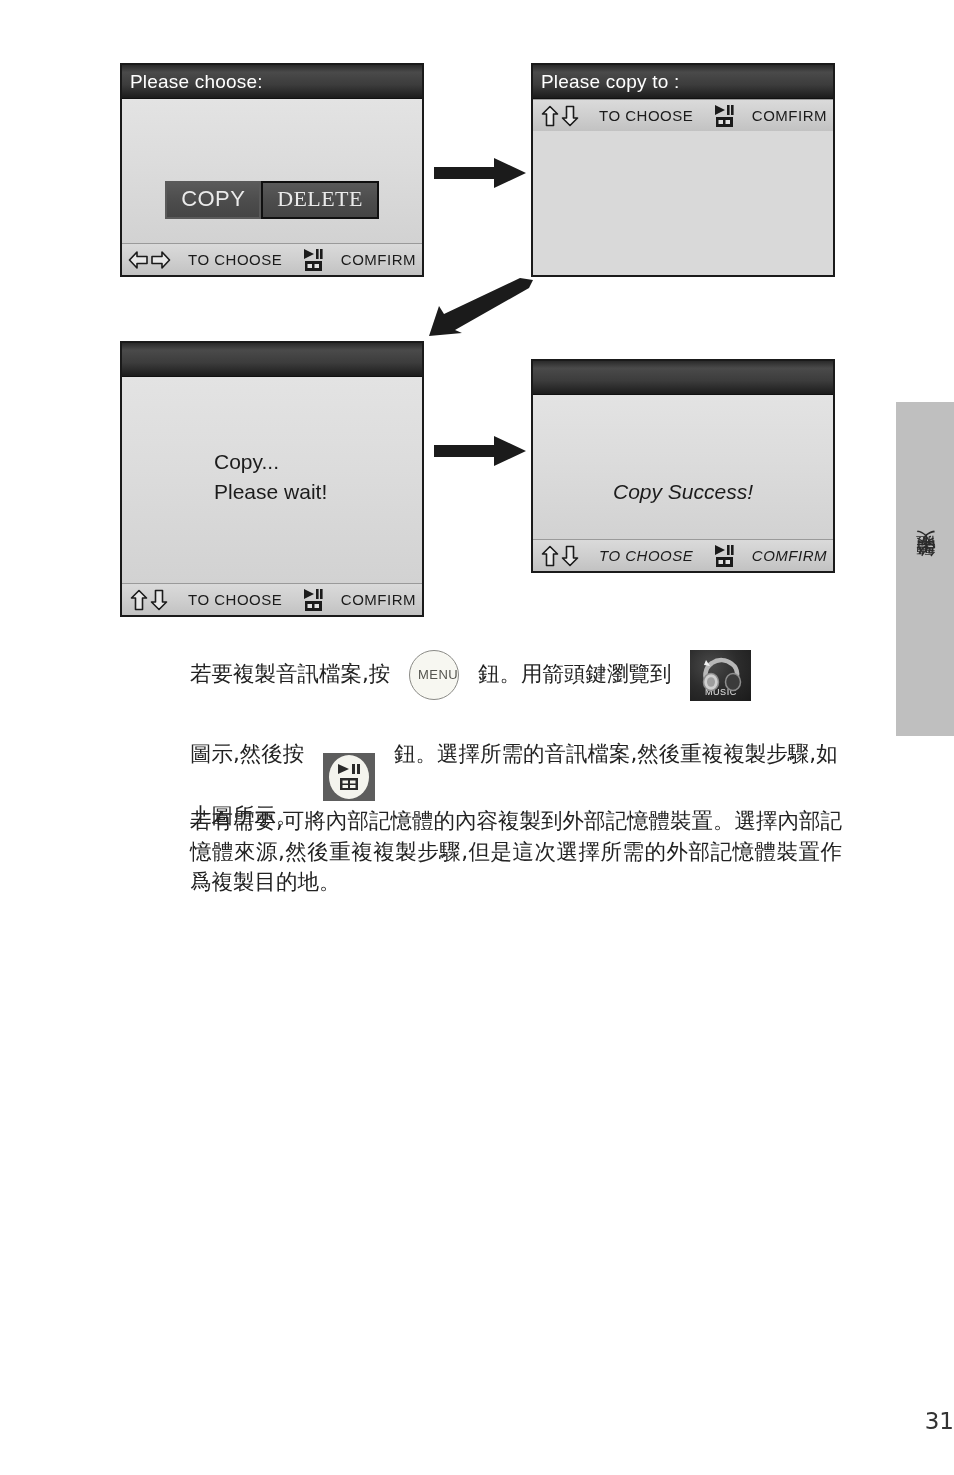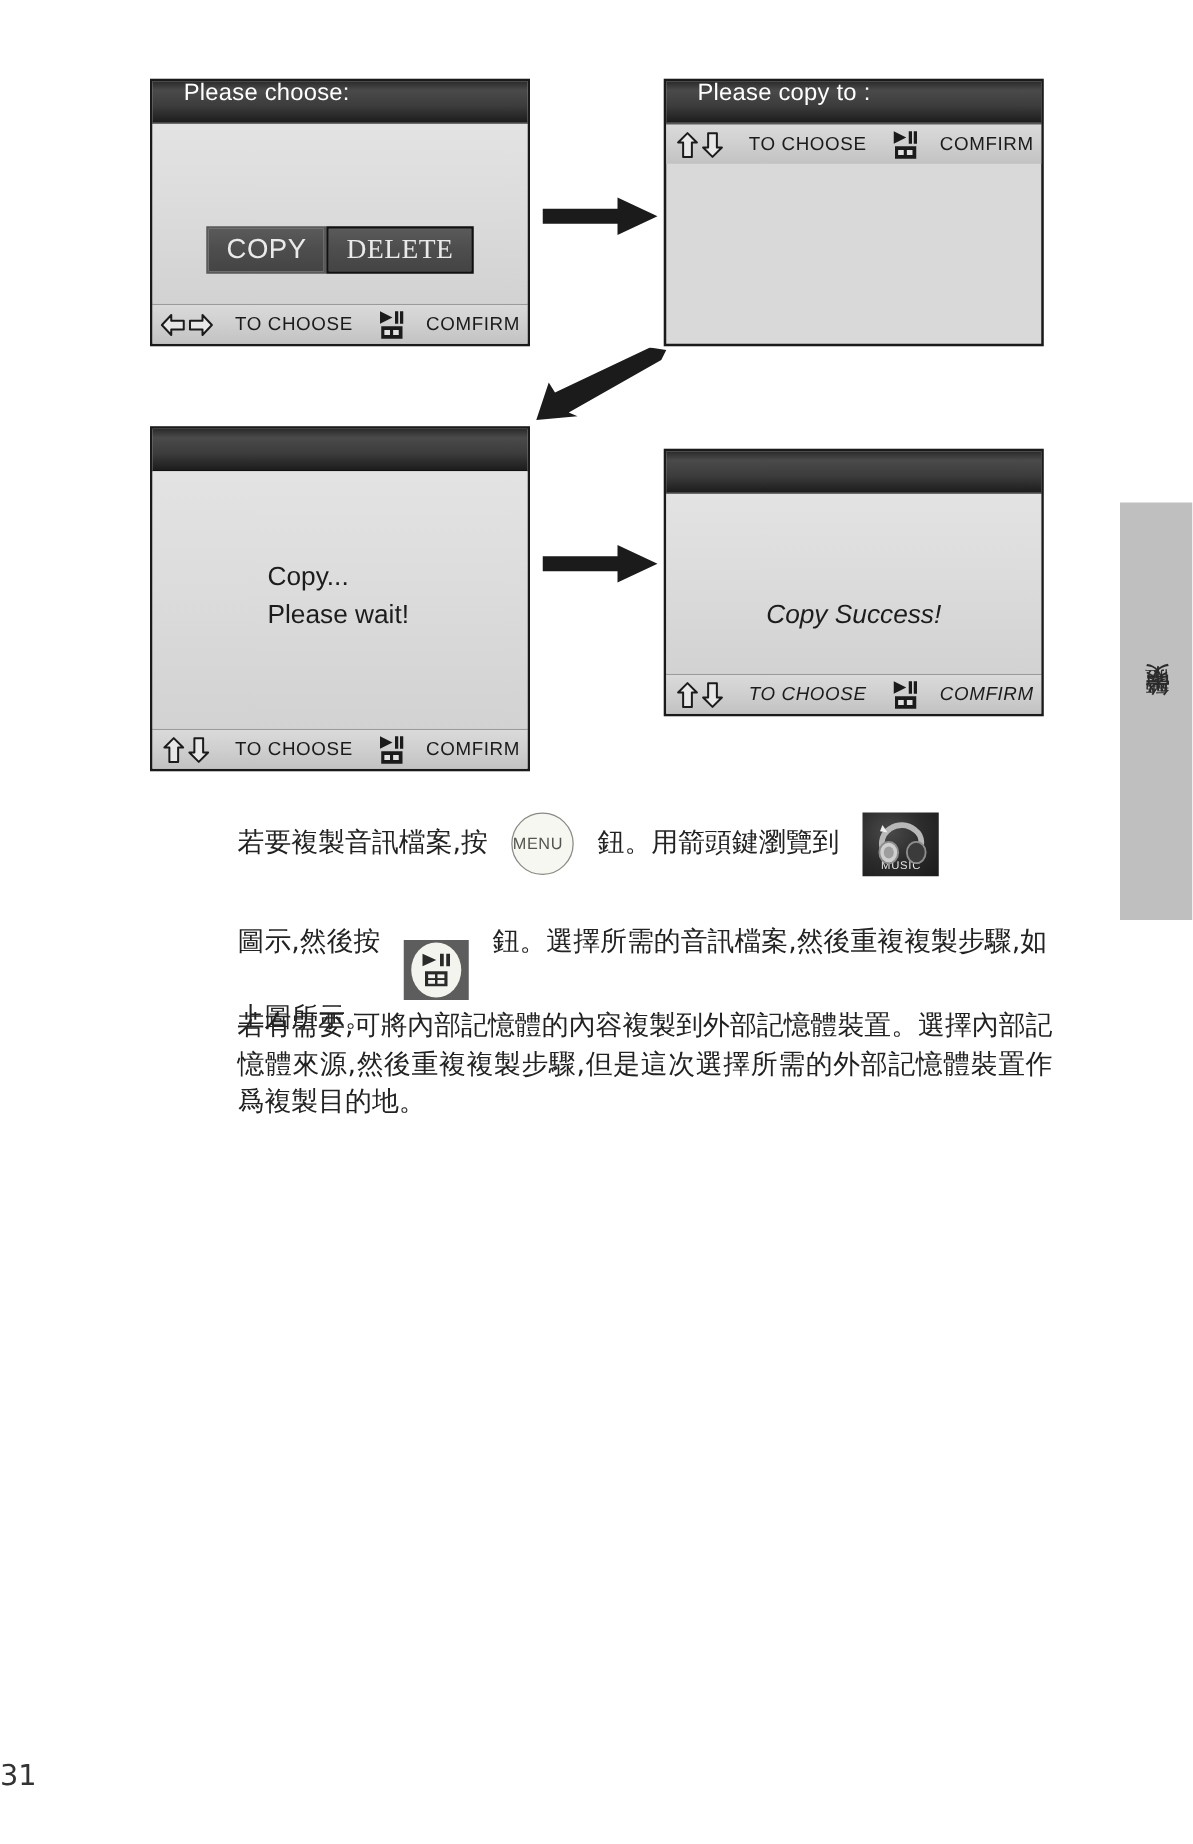--- a/index.html
+++ b/index.html
@@ -22,21 +22,22 @@
     border: 2px solid #1a1a1a;
     box-sizing: border-box;
     display: flex;
     flex-direction: column;
   }
   .lcd-titlebar {
     height: 34px;
     flex: 0 0 34px;
     background: linear-gradient(to bottom, #2a2a2a 0%, #4a4a4a 22%, #3c3c3c 60%, #1c1c1c 100%);
     display: flex;
-    padding-left: 25px;
+    align-items: center;
+    padding-left: 8px;
     box-sizing: border-box;
     border-bottom: 1px solid #111;
   }
   .lcd-title {
     color: #ffffff;
     font-size: 19px;
     letter-spacing: 0.2px;
     line-height: 1;
     white-space: nowrap;
   }
@@ -178,21 +179,21 @@
 
   
   .menu-btn {
     width: 48px;
     height: 48px;
     border-radius: 50%;
     border: 1.5px solid #8a8a86;
     background: #f7f7f1;
     display: inline-flex;
     align-items: center;
-    justify-content: flex-start;
+    justify-content: flex-end;
     font-family: "Liberation Sans", sans-serif;
     font-size: 13px;
     color: #55554f;
     letter-spacing: 0.5px;
   }
 
   
   .play-btn {
     width: 52px;
     height: 48px;
@@ -238,21 +239,21 @@
     top: 4px;
     left: 50%;
     transform: translateX(-50%);
   }
 
   
   .page-num {
     position: absolute;
     left: 0;
     right: 0;
-    text-align: left;
+    text-align: right;
     font-family: "DejaVu Sans", "Liberation Sans", sans-serif;
     font-size: 23px;
     color: #333;
   }
 </style>
 </head>
 <body>
 
 <div class="lcd" style="left:120px; top:63px; width:304px; height:214px;">
   <div class="lcd-titlebar">

